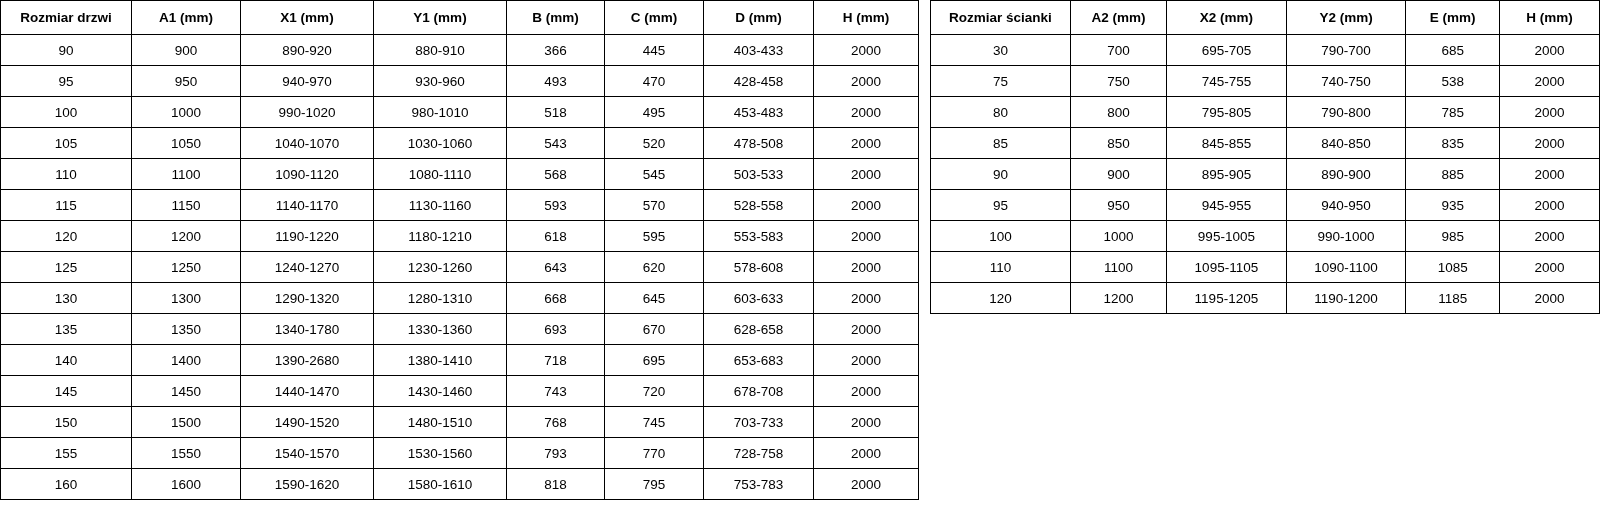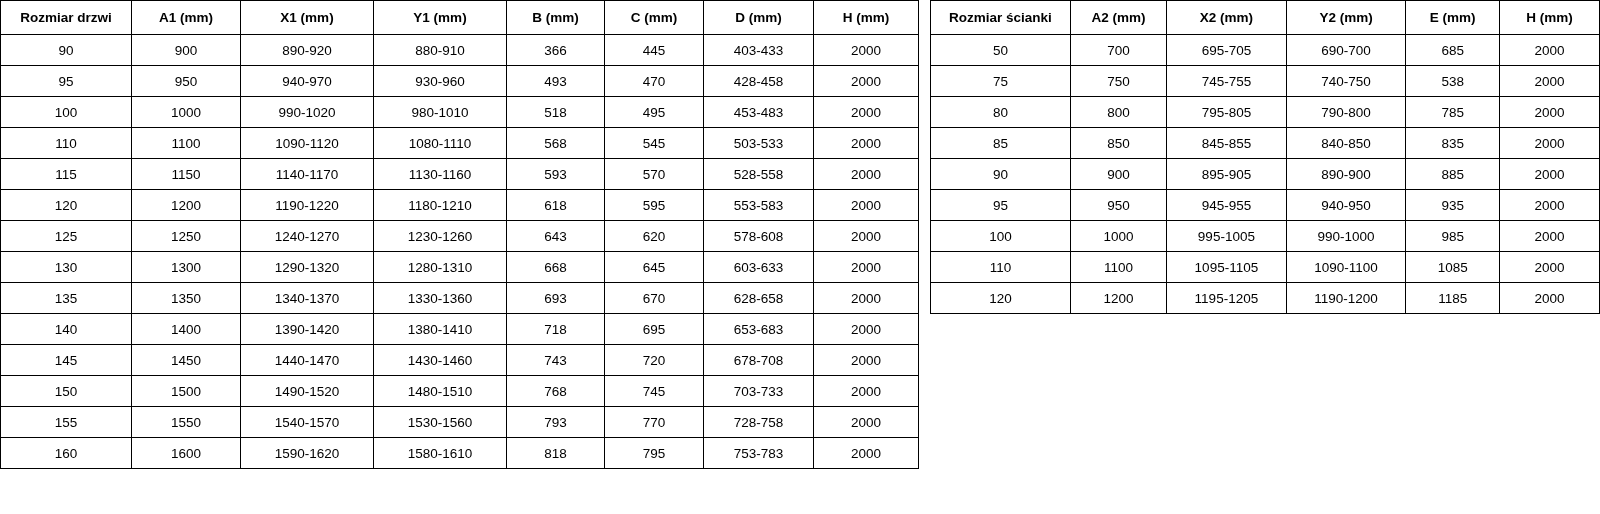--- a/index.html
+++ b/index.html
@@ -121,20 +121,30 @@
           <td>100</td>
           <td>1000</td>
           <td>990-1020</td>
           <td>980-1010</td>
           <td>518</td>
           <td>495</td>
           <td>453-483</td>
           <td>2000</td>
         </tr>
         <tr>
+          <td>105</td>
+          <td>1050</td>
+          <td>1040-1070</td>
+          <td>1030-1060</td>
+          <td>543</td>
+          <td>520</td>
+          <td>478-508</td>
+          <td>2000</td>
+        </tr>
+        <tr>
           <td>110</td>
           <td>1100</td>
           <td>1090-1120</td>
           <td>1080-1110</td>
           <td>568</td>
           <td>545</td>
           <td>503-533</td>
           <td>2000</td>
         </tr>
         <tr>
@@ -173,31 +183,31 @@
           <td>1290-1320</td>
           <td>1280-1310</td>
           <td>668</td>
           <td>645</td>
           <td>603-633</td>
           <td>2000</td>
         </tr>
         <tr>
           <td>135</td>
           <td>1350</td>
-          <td>1340-1370</td>
+          <td>1340-1780</td>
           <td>1330-1360</td>
           <td>693</td>
           <td>670</td>
           <td>628-658</td>
           <td>2000</td>
         </tr>
         <tr>
           <td>140</td>
           <td>1400</td>
-          <td>1390-1420</td>
+          <td>1390-2680</td>
           <td>1380-1410</td>
           <td>718</td>
           <td>695</td>
           <td>653-683</td>
           <td>2000</td>
         </tr>
         <tr>
           <td>145</td>
           <td>1450</td>
           <td>1440-1470</td>
@@ -256,24 +266,24 @@
           <th>Rozmiar ścianki</th>
           <th>A2 (mm)</th>
           <th>X2 (mm)</th>
           <th>Y2 (mm)</th>
           <th>E (mm)</th>
           <th>H (mm)</th>
         </tr>
       </thead>
       <tbody>
         <tr>
-          <td>50</td>
+          <td>30</td>
           <td>700</td>
           <td>695-705</td>
-          <td>690-700</td>
+          <td>790-700</td>
           <td>685</td>
           <td>2000</td>
         </tr>
         <tr>
           <td>75</td>
           <td>750</td>
           <td>745-755</td>
           <td>740-750</td>
           <td>538</td>
           <td>2000</td>

